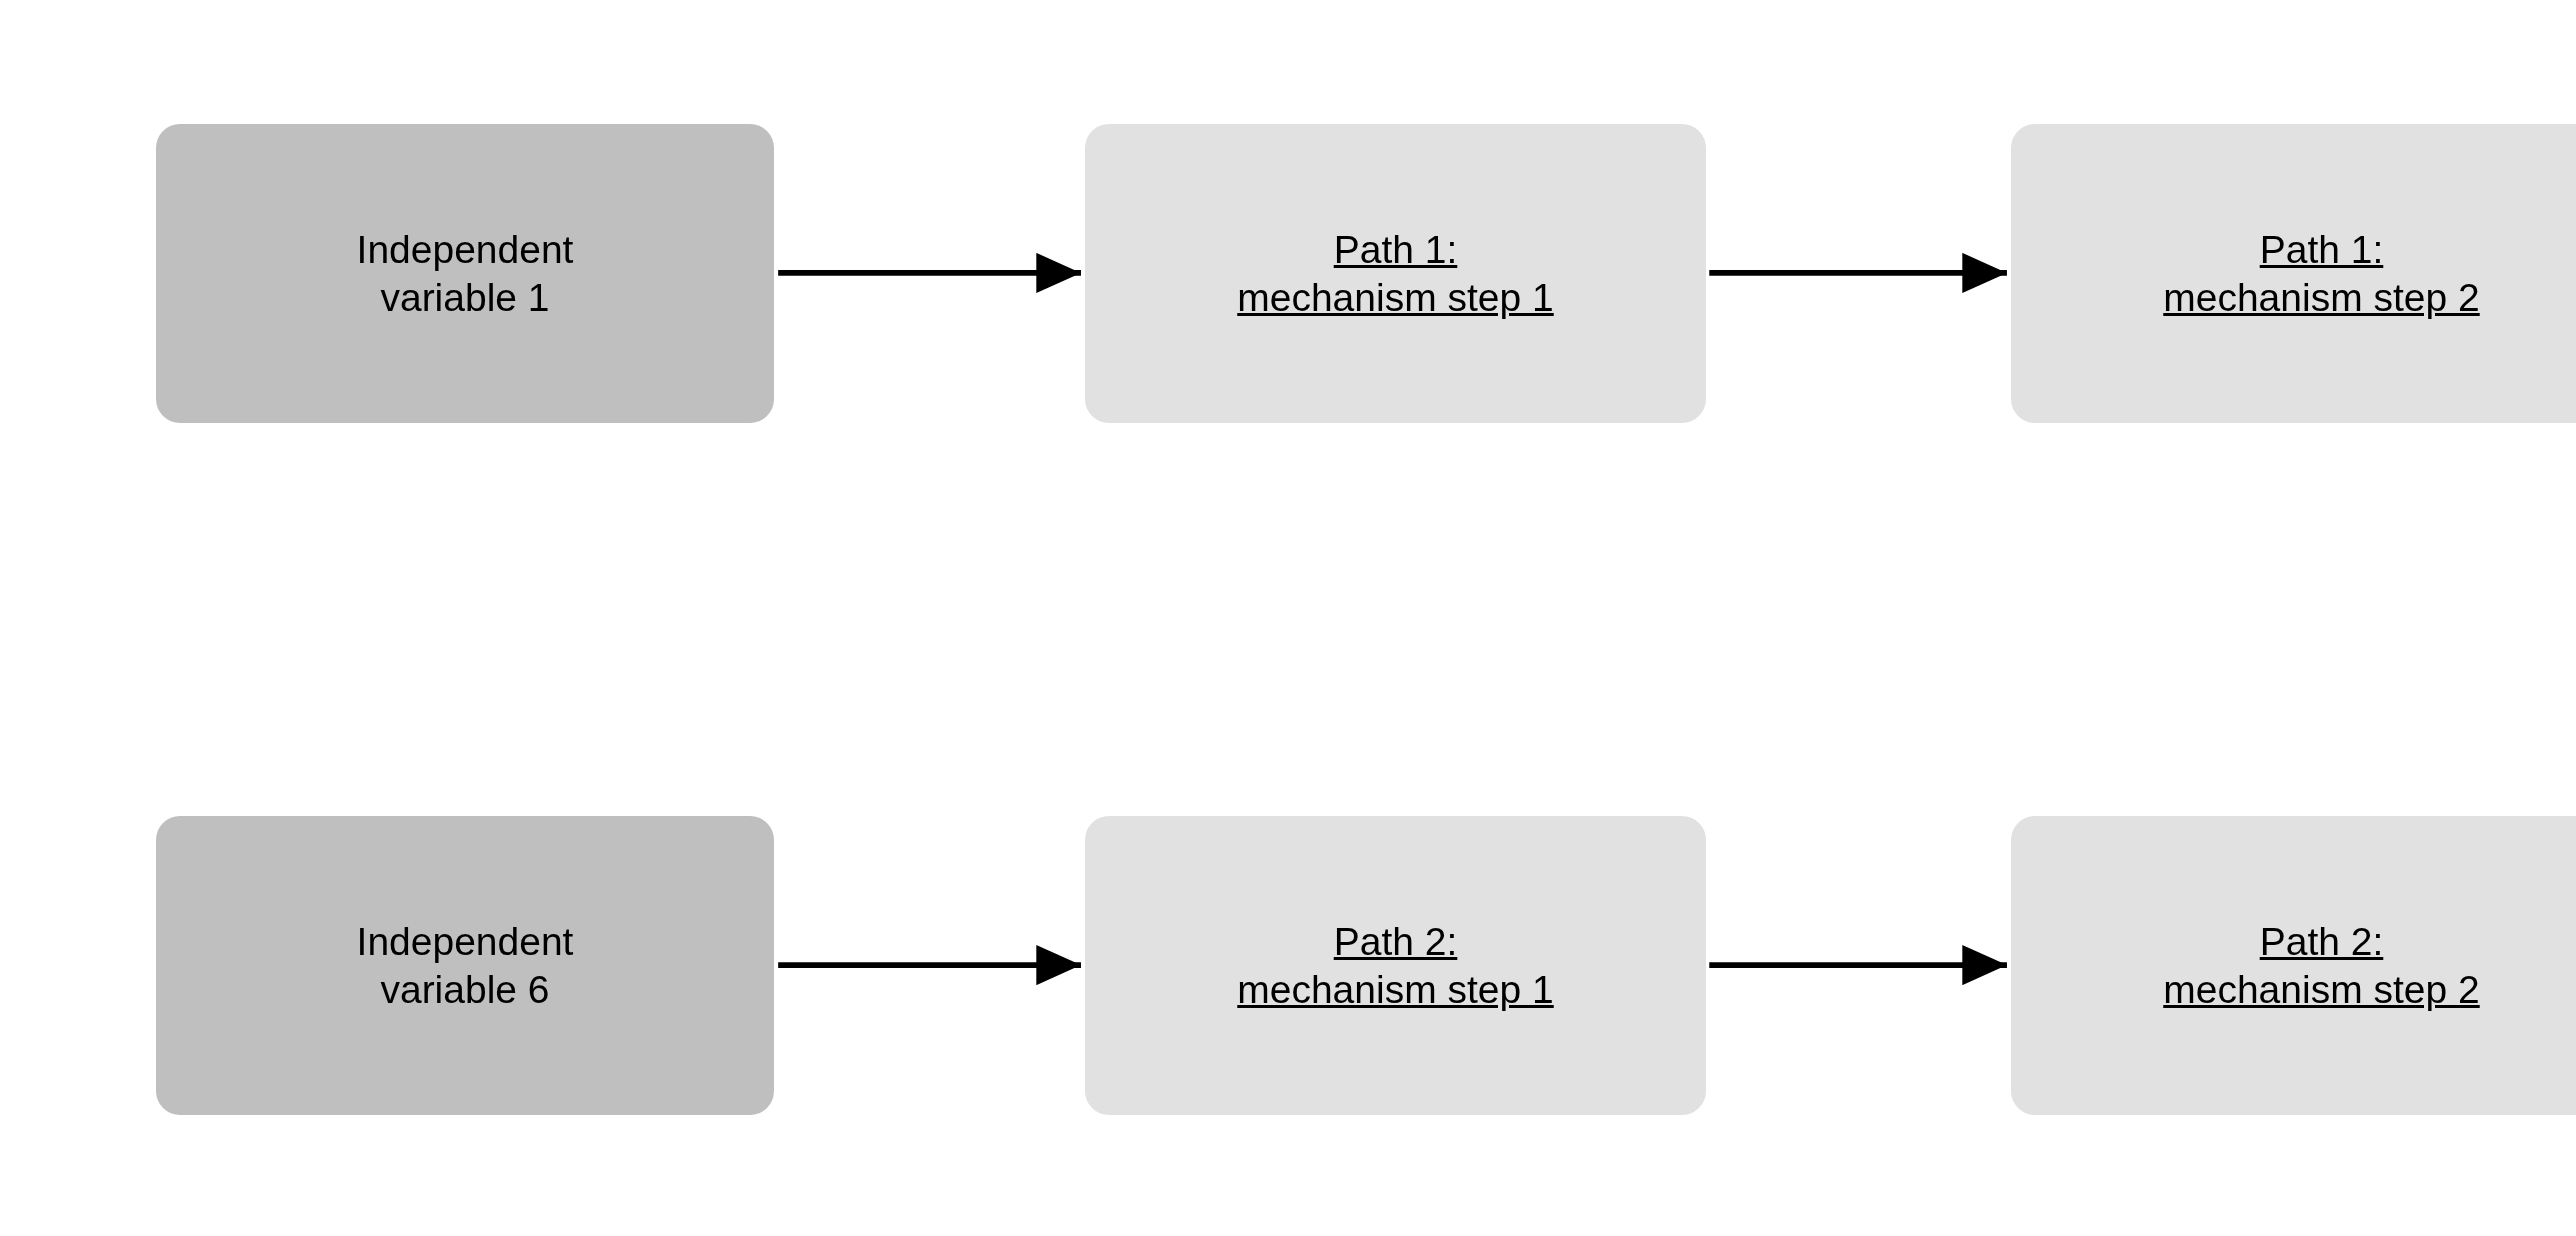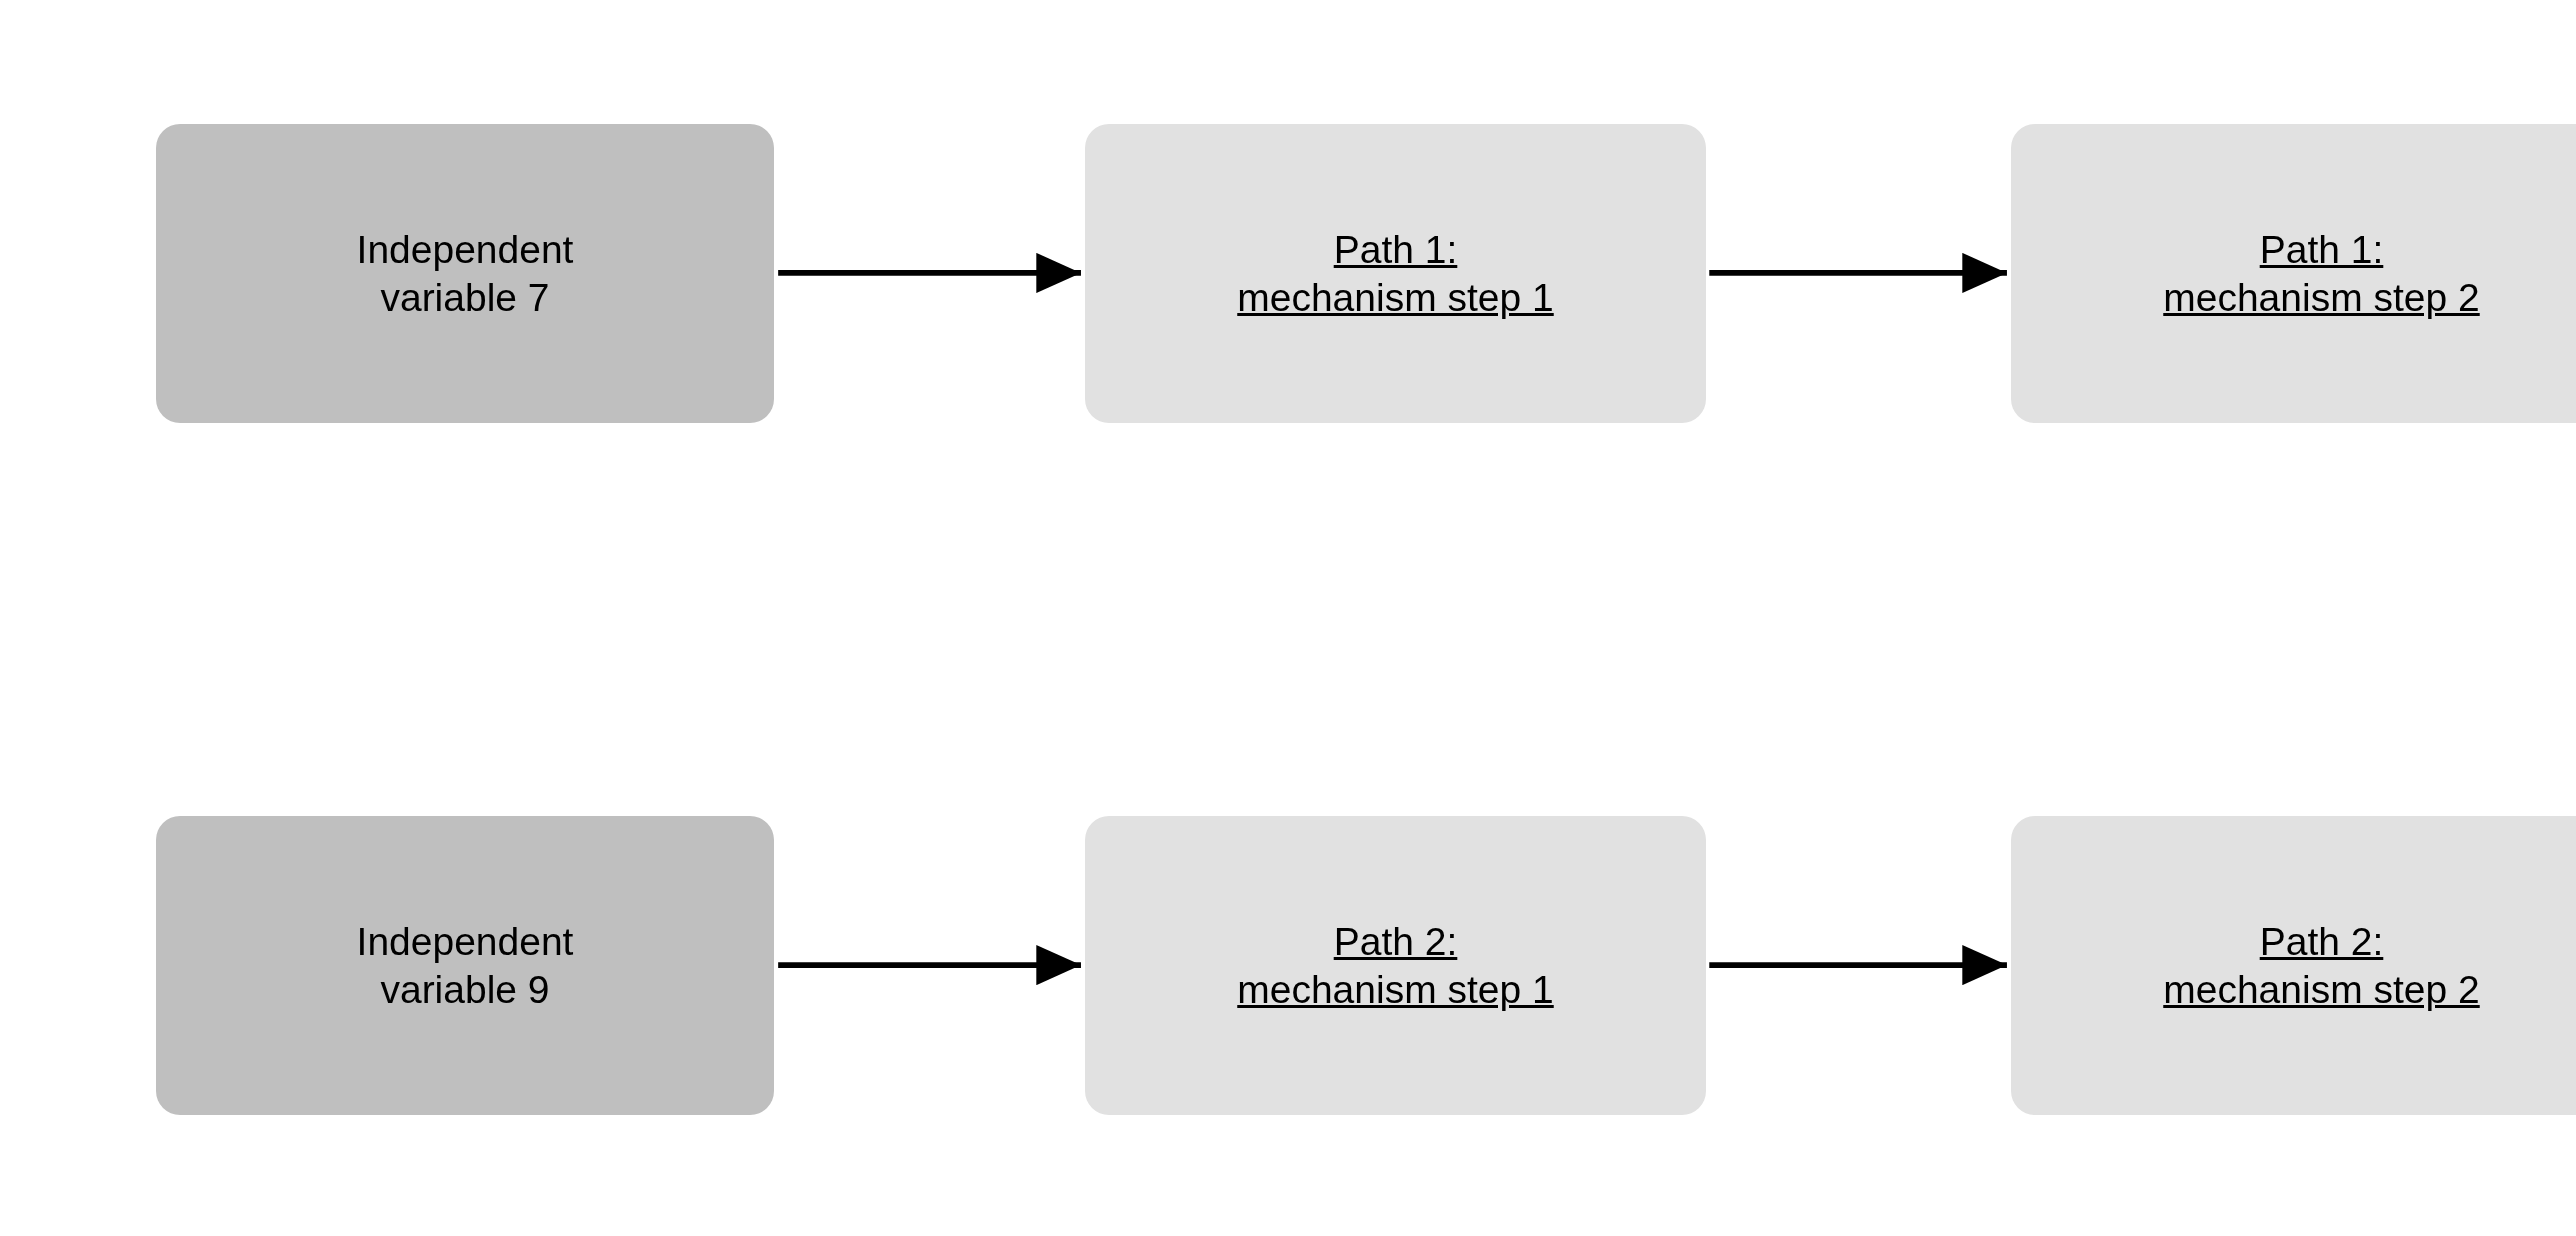--- a/index.html
+++ b/index.html
@@ -64,36 +64,36 @@
     <line class="edge" x1="1510" y1="530" x2="2098" y2="530" marker-end="url(#arrowhead)"></line>
     <line class="edge" x1="3318" y1="530" x2="3896" y2="530" marker-end="url(#arrowhead)"></line>
     <line class="edge" x1="5116" y1="535" x2="5708" y2="918" marker-end="url(#arrowhead)"></line>
     <line class="edge" x1="1510" y1="1874" x2="2098" y2="1874" marker-end="url(#arrowhead)"></line>
     <line class="edge" x1="3318" y1="1874" x2="3896" y2="1874" marker-end="url(#arrowhead)"></line>
     <line class="edge" x1="5116" y1="1868" x2="5708" y2="1490" marker-end="url(#arrowhead)"></line>
   </svg>
 
   <div class="node variable iv1">
     <span>Independent</span>
-    <span>variable 7</span>
+    <span>variable 1</span>
   </div>
 
   <div class="node mechanism p1s1">
     <span>Path 1:</span>
     <span>mechanism step 1</span>
   </div>
 
   <div class="node mechanism p1s2">
     <span>Path 1:</span>
     <span>mechanism step 2</span>
   </div>
 
   <div class="node variable iv2">
     <span>Independent</span>
-    <span>variable 9</span>
+    <span>variable 6</span>
   </div>
 
   <div class="node mechanism p2s1">
     <span>Path 2:</span>
     <span>mechanism step 1</span>
   </div>
 
   <div class="node mechanism p2s2">
     <span>Path 2:</span>
     <span>mechanism step 2</span>

